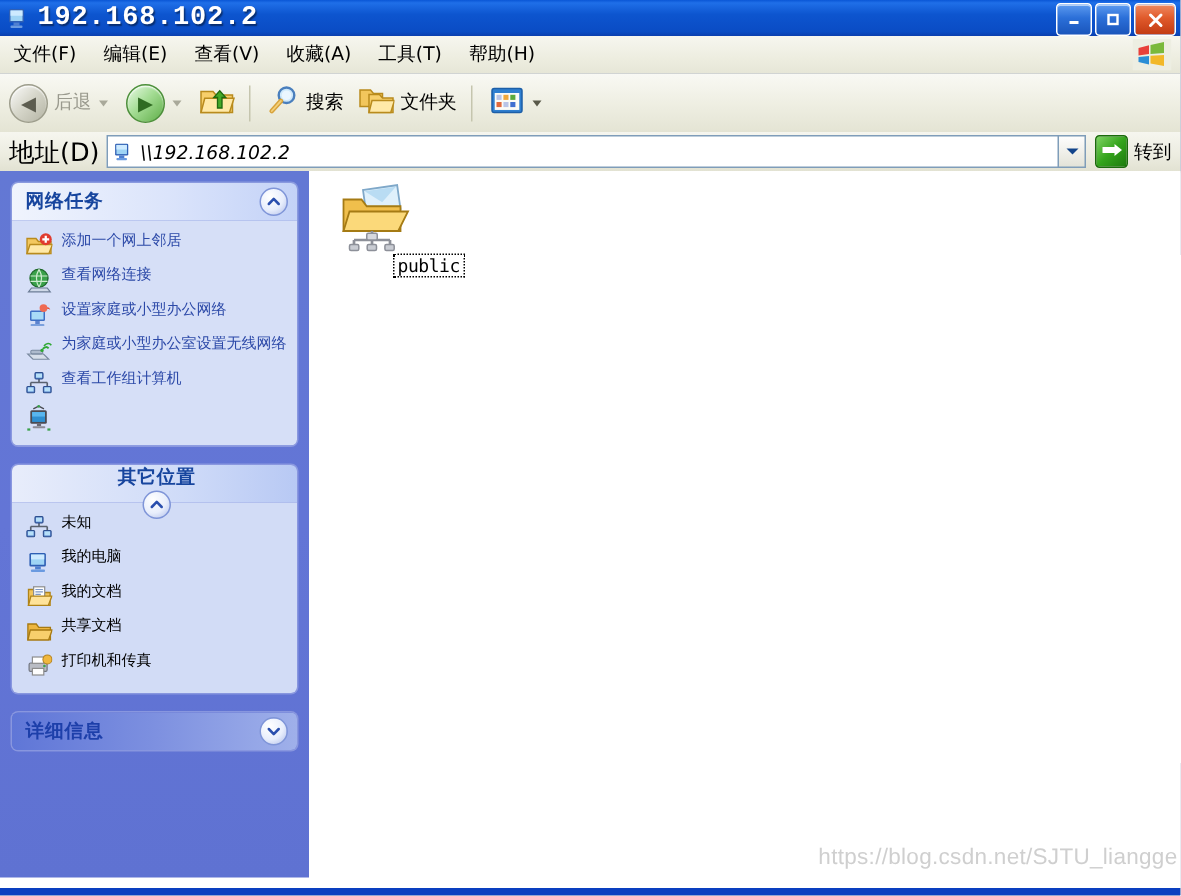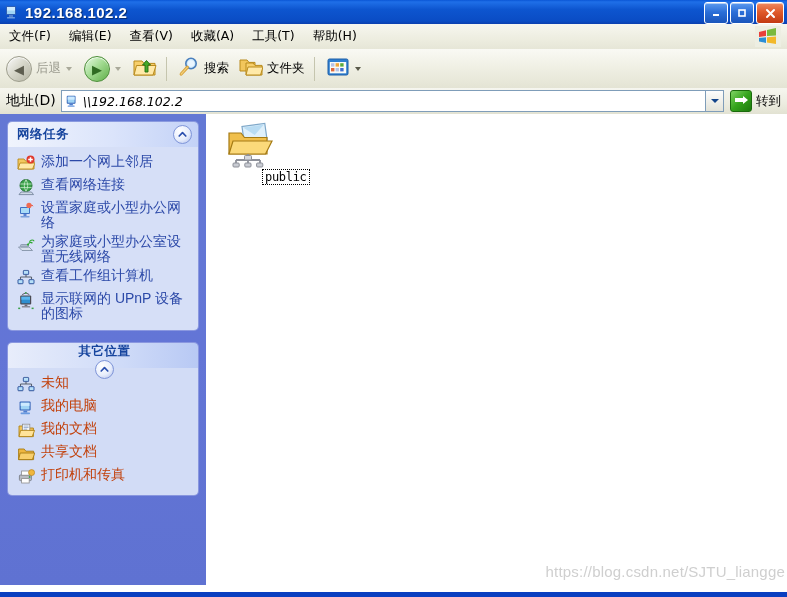--- a/index.html
+++ b/index.html
@@ -11,23 +11,23 @@
   .window{position:relative;width:787px;height:597px;background:#0a246a;}
 
   
   .titlebar{
     position:absolute;left:0;top:0;width:787px;height:24px;
     background:linear-gradient(to bottom,#0a56d6 0%,#1f6fe8 8%,#0d55cf 40%,#0a4cc4 88%,#0b3fae 100%);
     display:flex;align-items:center;
   }
   .title-icon{width:16px;height:16px;margin-left:4px;margin-right:5px;position:relative;flex:none;}
   .title-text{
-    color:#ffffff;font-size:15px;font-weight:bold;letter-spacing:.5px;
+    color:#ffffff;font-size:18px;font-weight:bold;letter-spacing:.5px;
     text-shadow:1px 1px 1px rgba(0,0,0,.45);
-    font-family:Liberation Sans, sans-serif;
+    font-family:Liberation Mono, monospace;
   }
   .tb-buttons{position:absolute;right:3px;top:2px;display:flex;gap:2px;}
   .tb-btn{
     width:22px;height:20px;border-radius:3px;border:1px solid #ffffff;
     display:flex;align-items:center;justify-content:center;
     background:linear-gradient(to bottom,#5d9bf0 0%,#2b6fd8 45%,#1a55bb 100%);
     box-shadow:inset 0 1px 0 rgba(255,255,255,.55);
   }
   .tb-btn.close{background:linear-gradient(to bottom,#f08a61 0%,#e05a2b 45%,#c23a12 100%);width:26px;}
 
@@ -63,21 +63,21 @@
   .circ .ar{position:absolute;left:50%;top:50%;transform:translate(-50%,-50%);
     font-size:13px;font-weight:bold;color:#5d5d50;}
   .circ.green .ar{color:#2f6b22;}
 
   
   .addrbar{
     position:absolute;left:0;top:88px;width:787px;height:26px;
     background:linear-gradient(to bottom,#f6f6ef 0%,#ecece0 60%,#e2e2d2 100%);
     display:flex;align-items:center;border-bottom:1px solid #8f8f7a;
   }
-  .addr-label{font-size:14px;color:#000;margin:0 5px 0 6px;
+  .addr-label{font-size:17px;color:#000;margin:0 5px 0 6px;
     font-family:"DejaVu Sans","Liberation Sans",sans-serif;}
   .addr-input{
     flex:1;height:20px;background:#ffffff;border:1px solid #7f9db9;
     display:flex;align-items:center;position:relative;margin-right:0;font-style:italic;
   }
   .addr-input .pcico{width:14px;height:14px;margin:0 4px 0 3px;flex:none;}
   .addr-input .val{font-size:12.5px;color:#000;
     font-family:"DejaVu Sans","Liberation Sans",sans-serif;}
   .addr-drop{width:17px;height:20px;border:1px solid #7f9db9;border-left:none;
     background:linear-gradient(to bottom,#fdfdfd,#e3e3d8);
@@ -123,23 +123,23 @@
     width:17px;height:17px;border-radius:50%;flex:none;
     background:radial-gradient(circle at 35% 30%,#ffffff 0%,#e8eefc 55%,#aebce9 100%);
     border:1px solid #7f95d8;display:flex;align-items:center;justify-content:center;
   }
   .chev svg{display:block;}
   .panel-body{background:#d6dff7;padding:5px 0 7px 0;}
   .panel.alt .panel-body{background:#d2dcf6;}
 
   .task{display:flex;align-items:flex-start;padding:2px 6px 2px 9px;cursor:default;}
   .task .ic{width:18px;height:18px;flex:none;margin-right:6px;margin-top:1px;position:relative;}
-  .task .tx{font-size:14px;color:#2c49a8;line-height:15px;
-    font-family:Liberation Sans, sans-serif;}
-  .place .tx{color:#c2410c;}
+  .task .tx{font-size:10px;color:#2c49a8;line-height:15px;
+    font-family:Liberation Mono, monospace;}
+  .place .tx{color:#000000;}
 
   
   .fileitem{position:absolute;left:14px;top:8px;width:110px;cursor:default;}
   .fileicon{width:48px;height:48px;margin-left:6px;position:relative;}
   .filelabel{
     display:inline-block;margin-left:42px;margin-top:-28px;padding:0px 2px;
     font-size:12px;color:#000;background:#fff;
     border:1px dotted #000;
     font-family:"DejaVu Sans Mono","Liberation Mono",monospace;
     letter-spacing:-.3px;
@@ -374,21 +374,20 @@
                 <rect x="4.4" y="4.7" width="8.6" height="6.6" fill="#2f8fd0"></rect>
                 <rect x="4.4" y="4.7" width="8.6" height="3" fill="#59b6ee"></rect>
                 <rect x="7.6" y="12.5" width="2.8" height="1.6" fill="#6a6a74"></rect>
                 <rect x="4.8" y="14.1" width="8.4" height="1.4" rx=".6" fill="#8a8a95"></rect>
                 <path d="M5.2 2.6 L8.8 0.8 M12.3 2.6 L8.8 0.8" stroke="#4a4a52" stroke-width=".9"></path>
                 <circle cx="8.8" cy="0.9" r=".9" fill="#3aa14a"></circle>
                 <rect x="1.2" y="15.6" width="2" height="1.5" fill="#3aa14a"></rect>
                 <rect x="14.6" y="15.6" width="2" height="1.5" fill="#3aa14a"></rect>
               </svg>
             </span>
-            <span class="tx">显示联网的 UPnP 设备的图标</span>
           </div>
         </div>
       </div>
 
       <div class="panel alt" style="margin-top:13px;">
         <div class="panel-head">
           <span class="panel-title">其它位置</span>
           <span class="chev">
             <svg width="11" height="11" viewBox="0 0 11 11">
                 <path d="M2.2 7 L5.5 3.6 L8.8 7" stroke="#2a4fae" stroke-width="1.7" fill="none" stroke-linecap="round" stroke-linejoin="round"></path>
@@ -450,20 +449,30 @@
                 <rect x="4.6" y="10.6" width="7.6" height="4.4" fill="#fdfdfd" stroke="#8d8d8d" stroke-width=".8"></rect>
                 <circle cx="12.6" cy="9" r=".9" fill="#3aa14a"></circle>
                 <circle cx="14.6" cy="4.6" r="3" fill="#f0b73d" stroke="#b7841d" stroke-width=".7"></circle>
               </svg>
             </span>
             <span class="tx">打印机和传真</span>
           </div>
         </div>
       </div>
 
+      <div class="panel collapsed" style="margin-top:13px;">
+        <div class="panel-head">
+          <span class="panel-title">详细信息</span>
+          <span class="chev">
+            <svg width="11" height="11" viewBox="0 0 11 11">
+                <path d="M2.2 4 L5.5 7.4 L8.8 4" stroke="#2a4fae" stroke-width="1.7" fill="none" stroke-linecap="round" stroke-linejoin="round"></path>
+              </svg>
+          </span>
+        </div>
+      </div>
     </div>
 
     <div class="filespane">
       <div class="fileitem">
         <div class="fileicon">
           <svg width="48" height="48" viewBox="0 0 48 48">
             <path d="M17 3 L40 3 L40 19 L17 19 Z" fill="#dff0fb" stroke="#7fa8c9" stroke-width="1.2" transform="rotate(-8 28 11)"></path>
             <path d="M18 4 L39 4 L28.5 13 Z" fill="#b9dcf3" transform="rotate(-8 28 11)"></path>
             <path d="M3 11 L15 11 L18.5 15.5 L41 15.5 L41 32 L3 32 Z" fill="#f0bf4c" stroke="#a57b14" stroke-width="1.2"></path>
             <path d="M7 19 L46 19 L39.5 32 L3 32 Z" fill="#fbd97a" stroke="#a57b14" stroke-width="1.2"></path>

